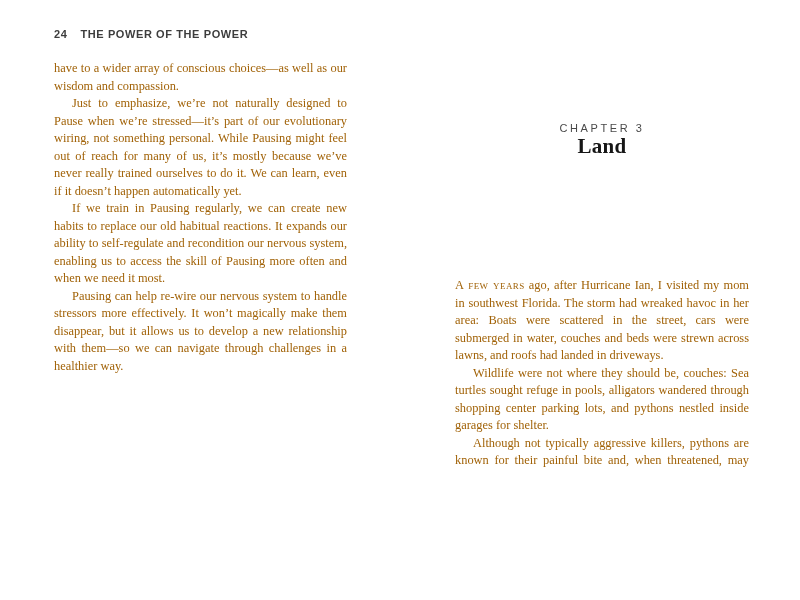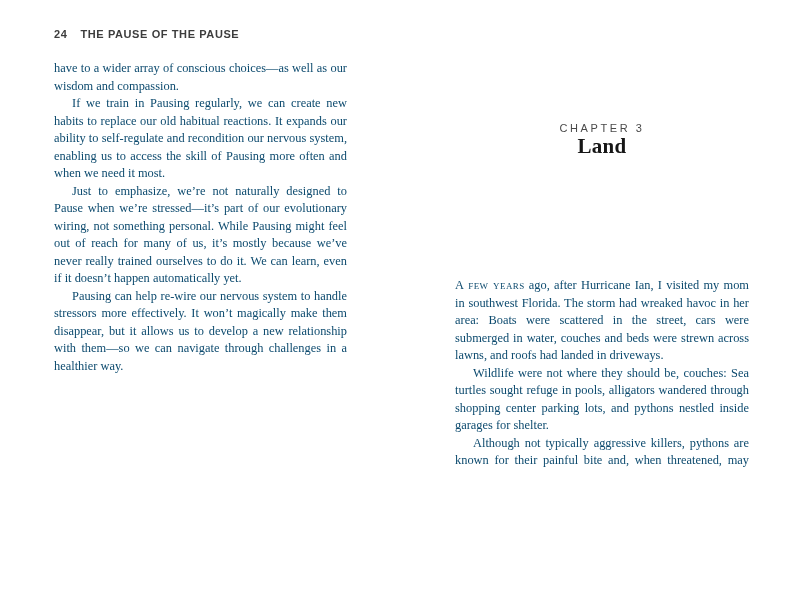--- a/index.html
+++ b/index.html
@@ -38,21 +38,21 @@
   }
   .left-body {
     margin-top: 20px;
   }
 
   
   p.body-par {
     margin: 0;
     font-size: 12.4px;
     line-height: 17.5px;
-    color: #0c4a6e;
+    color: #a16207;
     text-align: justify;
   }
   p.indent {
     text-indent: 18px;
   }
   .sc {
     font-variant: small-caps;
     letter-spacing: 0.4px;
   }
 
@@ -85,26 +85,26 @@
   }
 </style>
 </head>
 <body>
 
 <div class="spread">
 
   <div class="left-page">
     <div class="running-header">
       <span class="page-number">24</span>
-      <span class="book-title">THE PAUSE OF THE PAUSE</span>
+      <span class="book-title">THE POWER OF THE POWER</span>
     </div>
     <div class="left-body">
       <p class="body-par">have to a wider array of conscious choices—as well as our wisdom and compassion.</p>
+      <p class="body-par indent">Just to emphasize, we’re not naturally designed to Pause when we’re stressed—it’s part of our evolutionary wiring, not something personal. While Pausing might feel out of reach for many of us, it’s mostly because we’ve never really trained ourselves to do it. We can learn, even if it doesn’t happen automatically yet.</p>
       <p class="body-par indent">If we train in Pausing regularly, we can create new habits to replace our old habitual reactions. It expands our ability to self-regulate and recondition our nervous system, enabling us to access the skill of Pausing more often and when we need it most.</p>
-      <p class="body-par indent">Just to emphasize, we’re not naturally designed to Pause when we’re stressed—it’s part of our evolutionary wiring, not something personal. While Pausing might feel out of reach for many of us, it’s mostly because we’ve never really trained ourselves to do it. We can learn, even if it doesn’t happen automatically yet.</p>
       <p class="body-par indent">Pausing can help re-wire our nervous system to handle stressors more effectively. It won’t magically make them disappear, but it allows us to develop a new relationship with them—so we can navigate through challenges in a healthier way.</p>
     </div>
   </div>
 
   <div class="right-head">
     <div class="chapter-label">CHAPTER 3</div>
     <div class="chapter-title">Land</div>
   </div>
 
   <div class="right-body">

